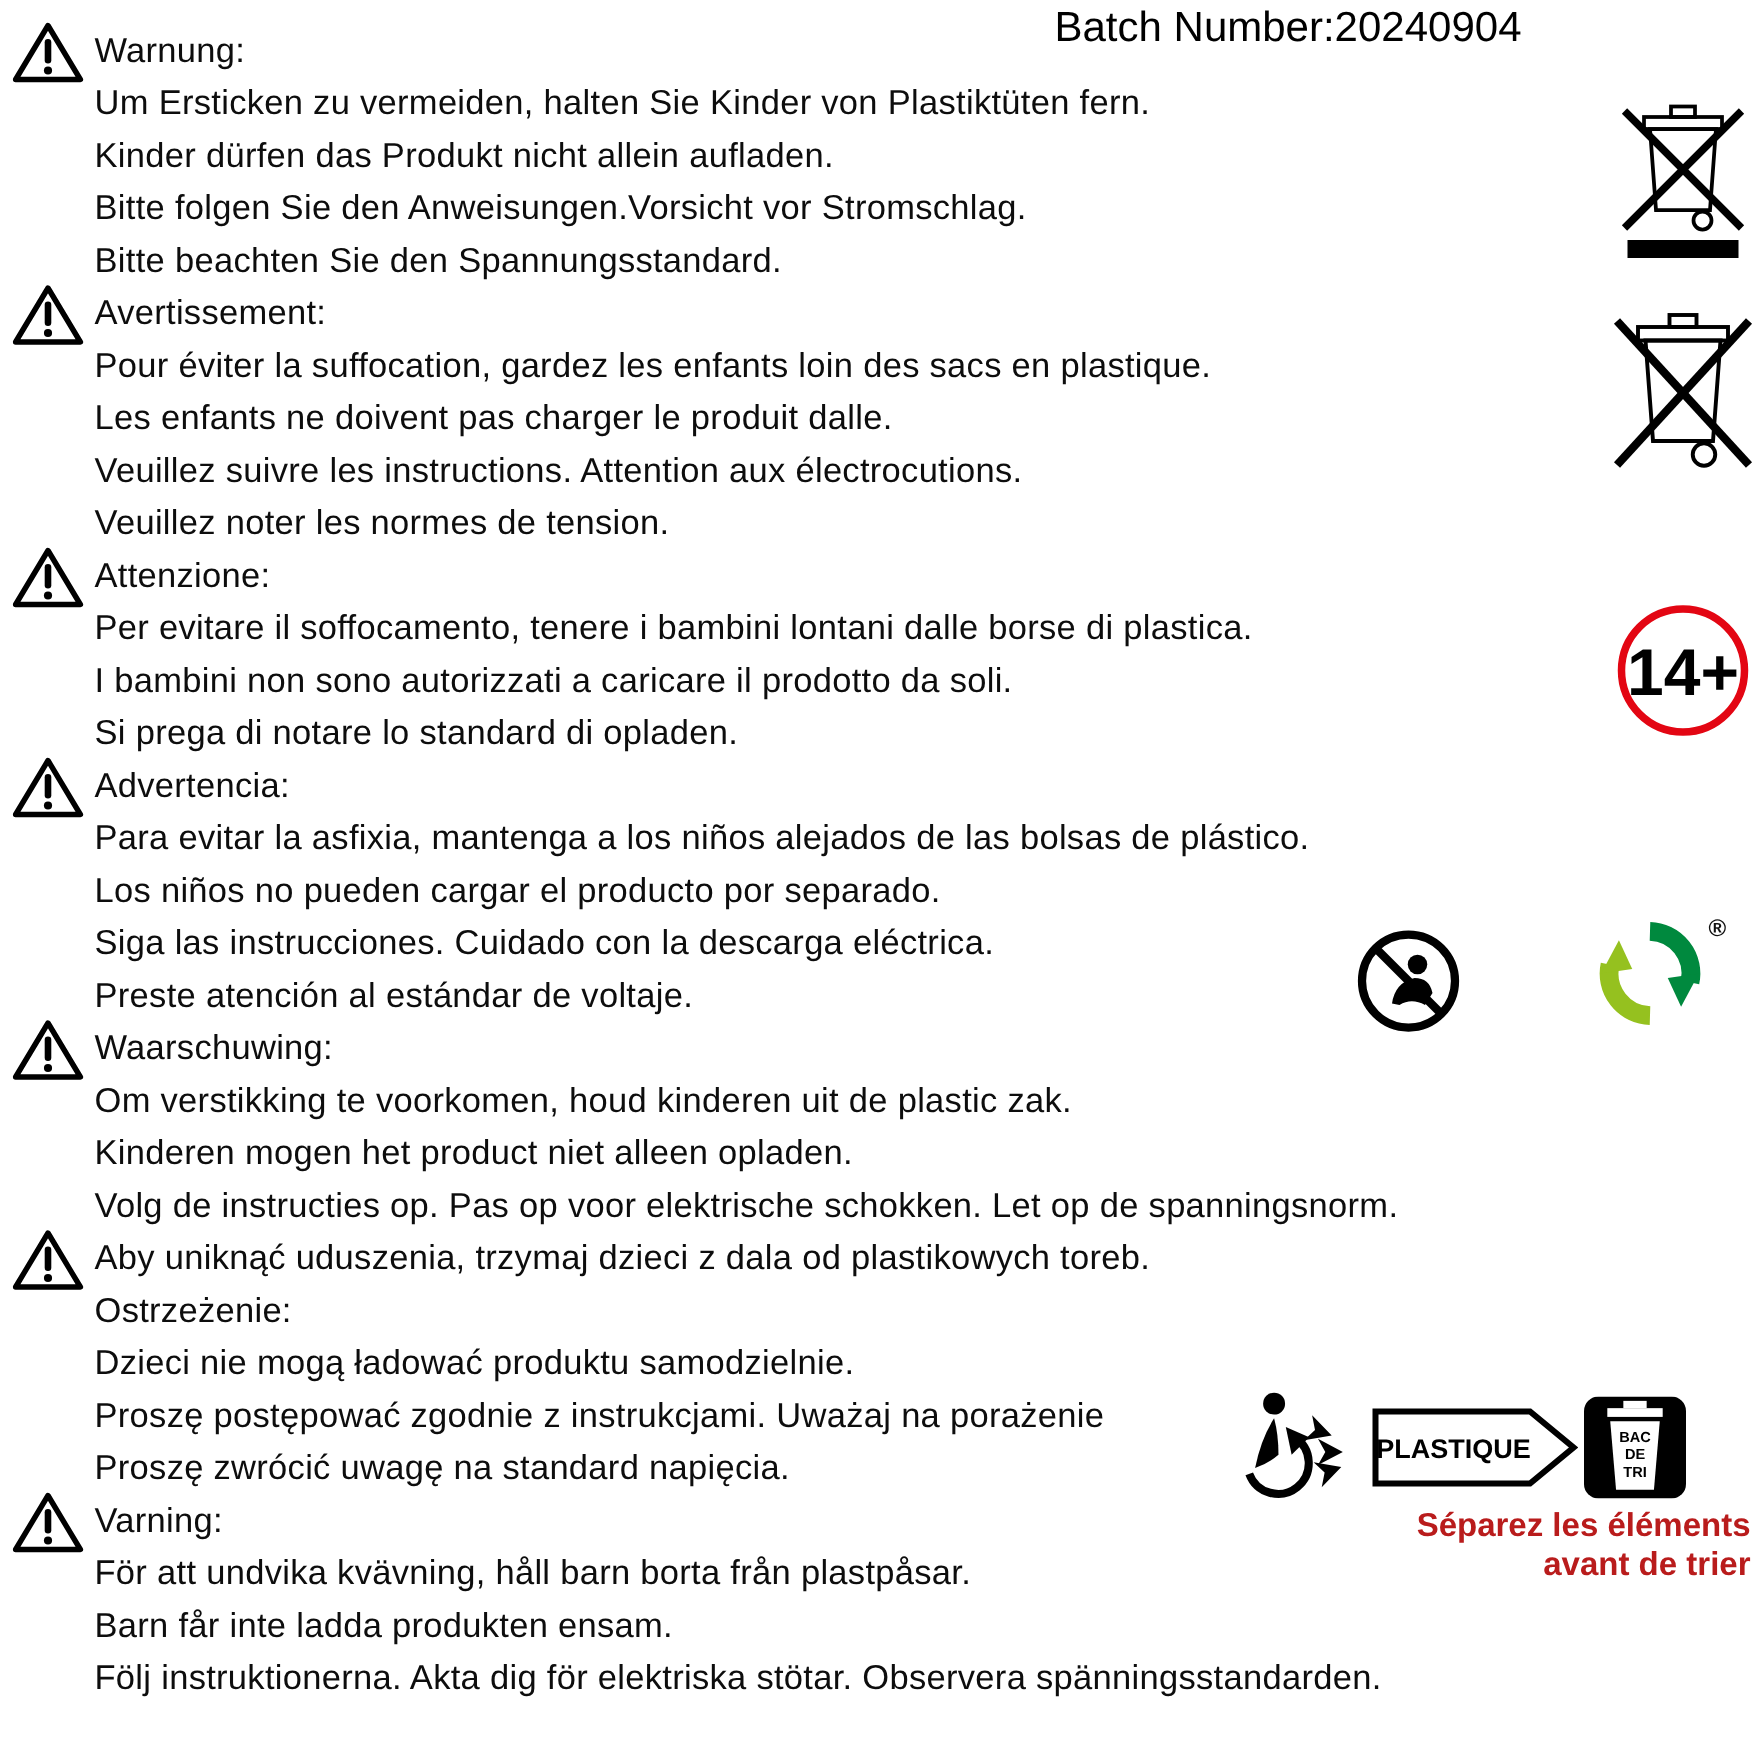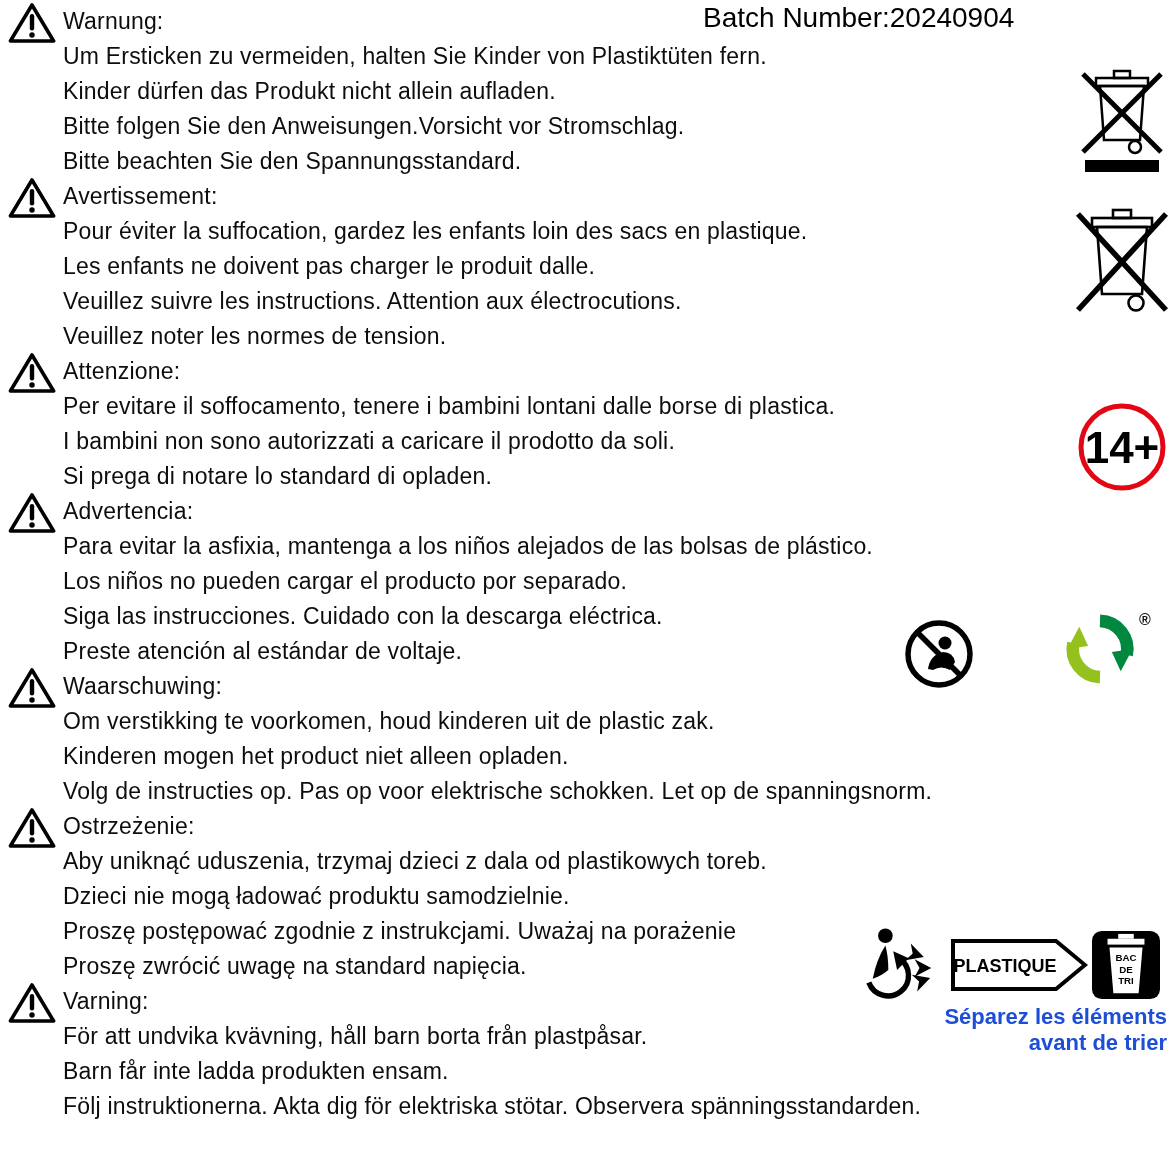--- a/index.html
+++ b/index.html
@@ -4,37 +4,37 @@
 <style>
   html,body{margin:0;padding:0;}
   body{
     width:1173px;height:1165px;background:#ffffff;color:#111;
     font-family:"Liberation Sans", sans-serif;position:relative;overflow:hidden;
   }
   .page{position:relative;width:1173px;height:1165px;}
   .batch{
     position:absolute;left:703px;top:2px;font-size:28px;color:#000;white-space:nowrap;
   }
-  .content{position:absolute;left:0;top:4px;width:1057px;}
+  .content{position:absolute;left:0;top:16px;width:1057px;}
   .lang-section{position:relative;padding-left:63px;}
   .line{
     font-size:23px;line-height:35px;white-space:nowrap;color:#0d0d0d;
     letter-spacing:0.2px;
   }
   .warn-triangle{
     position:absolute;left:8px;top:-4px;width:48px;height:46px;
   }
   .icon-abs{position:absolute;}
   svg text{font-family:"Liberation Sans", sans-serif;}
   .greenpoint-wrap{display:flex;align-items:flex-start;}
   .reg-mark{font-size:16px;font-weight:bold;margin-left:2px;line-height:16px;}
   .triman-group{display:flex;align-items:center;gap:4px;}
   .footer-note{
     position:absolute;right:6px;top:1004px;text-align:right;
-    font-weight:bold;font-size:22px;line-height:26px;color:#1d4ed8;
+    font-weight:bold;font-size:22px;line-height:26px;color:#b91c1c;
   }
 </style>
 </head>
 <body>
 
 <div class="page">
 
   <div class="batch">Batch Number:20240904</div>
 
   <div class="content">
@@ -113,22 +113,22 @@
     </section>
 
     <section class="lang-section">
       <span class="warn-triangle">
         <svg width="48" height="46" viewBox="0 0 60 55">
             <path d="M30 5 L57 50 H3 Z" fill="none" stroke="#000" stroke-width="4.5" stroke-linejoin="round"></path>
             <path d="M30 19 L30 34" stroke="#000" stroke-width="5.5" stroke-linecap="round"></path>
             <circle cx="30" cy="42.5" r="3.4" fill="#000"></circle>
           </svg>
       </span>
+      <div class="line">Aby uniknąć uduszenia, trzymaj dzieci z dala od plastikowych toreb.</div>
       <div class="line">Ostrzeżenie:</div>
-      <div class="line">Aby uniknąć uduszenia, trzymaj dzieci z dala od plastikowych toreb.</div>
       <div class="line">Dzieci nie mogą ładować produktu samodzielnie.</div>
       <div class="line">Proszę postępować zgodnie z instrukcjami. Uważaj na porażenie</div>
       <div class="line">Proszę zwrócić uwagę na standard napięcia.</div>
     </section>
 
     <section class="lang-section">
       <span class="warn-triangle">
         <svg width="48" height="46" viewBox="0 0 60 55">
             <path d="M30 5 L57 50 H3 Z" fill="none" stroke="#000" stroke-width="4.5" stroke-linejoin="round"></path>
             <path d="M30 19 L30 34" stroke="#000" stroke-width="5.5" stroke-linecap="round"></path>
@@ -185,21 +185,21 @@
   <div class="icon-abs greenpoint-wrap" style="left:1063px;top:612px;">
     <svg width="74" height="74" viewBox="0 0 100 100">
       <path d="M50 12 A38 38 0 0 1 86 58" fill="none" stroke="#00893e" stroke-width="17"></path>
       <polygon points="94,50 78,80 66,54" fill="#00893e"></polygon>
       <path d="M50 88 A38 38 0 0 1 14 42" fill="none" stroke="#95c11f" stroke-width="17"></path>
       <polygon points="6,50 22,20 34,46" fill="#95c11f"></polygon>
     </svg>
     <span class="reg-mark">®</span>
   </div>
 
-  <div class="icon-abs triman-group" style="left:856px;top:926px;">
+  <div class="icon-abs triman-group" style="left:820px;top:926px;">
     <span>
       <svg width="90" height="78" viewBox="0 0 92 80">
         <circle cx="30" cy="10" r="7.5" fill="#000"></circle>
         <path d="M30 20 Q21 34 17 54 Q26 51 33 45 Q33 31 30 20 Z" fill="#000"></path>
         <path d="M13 58 A21 21 0 1 0 44 33" fill="none" stroke="#000" stroke-width="5.5"></path>
         <polygon points="38,26 54,33 42,45" fill="#000"></polygon>
         <g transform="translate(56,18) rotate(18)">
             <polygon points="0,0 17,9 0,18 5,9" fill="#000"></polygon>
           </g>
         <g transform="translate(60,34)">

